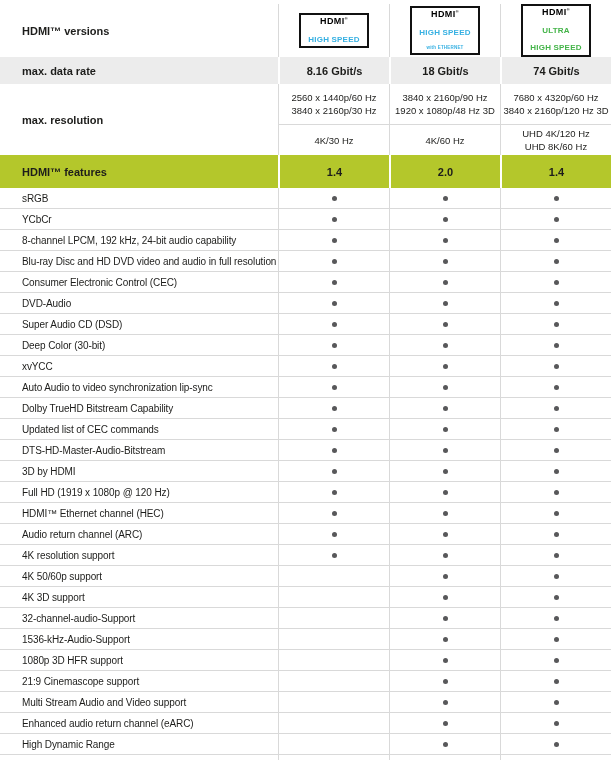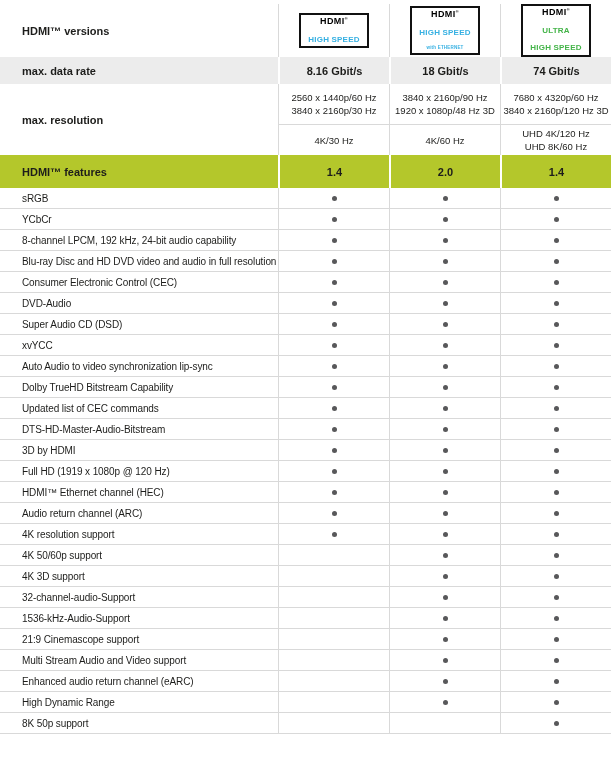--- a/index.html
+++ b/index.html
@@ -200,20 +200,32 @@
           <span class="dot"></span>
         </div>
     <div class="c data-c support-cell">
           <span class="dot"></span>
         </div>
     <div class="c data-c support-cell">
           <span class="dot"></span>
         </div>
   </div>
 
+  <div class="grid-row feature-row">
+    <div class="c label-c feat-label">Deep Color (30-bit)</div>
+    <div class="c data-c support-cell">
+          <span class="dot"></span>
+        </div>
+    <div class="c data-c support-cell">
+          <span class="dot"></span>
+        </div>
+    <div class="c data-c support-cell">
+          <span class="dot"></span>
+        </div>
+  </div>
 
   <div class="grid-row feature-row">
     <div class="c label-c feat-label">xvYCC</div>
     <div class="c data-c support-cell">
           <span class="dot"></span>
         </div>
     <div class="c data-c support-cell">
           <span class="dot"></span>
         </div>
     <div class="c data-c support-cell">
@@ -375,20 +387,30 @@
     <div class="c label-c feat-label">1536-kHz-Audio-Support</div>
     <div class="c data-c support-cell"></div>
     <div class="c data-c support-cell">
           <span class="dot"></span>
         </div>
     <div class="c data-c support-cell">
           <span class="dot"></span>
         </div>
   </div>
 
+  <div class="grid-row feature-row">
+    <div class="c label-c feat-label">1080p 3D HFR support</div>
+    <div class="c data-c support-cell"></div>
+    <div class="c data-c support-cell">
+          <span class="dot"></span>
+        </div>
+    <div class="c data-c support-cell">
+          <span class="dot"></span>
+        </div>
+  </div>
 
   <div class="grid-row feature-row">
     <div class="c label-c feat-label">21:9 Cinemascope support</div>
     <div class="c data-c support-cell"></div>
     <div class="c data-c support-cell">
           <span class="dot"></span>
         </div>
     <div class="c data-c support-cell">
           <span class="dot"></span>
         </div>

